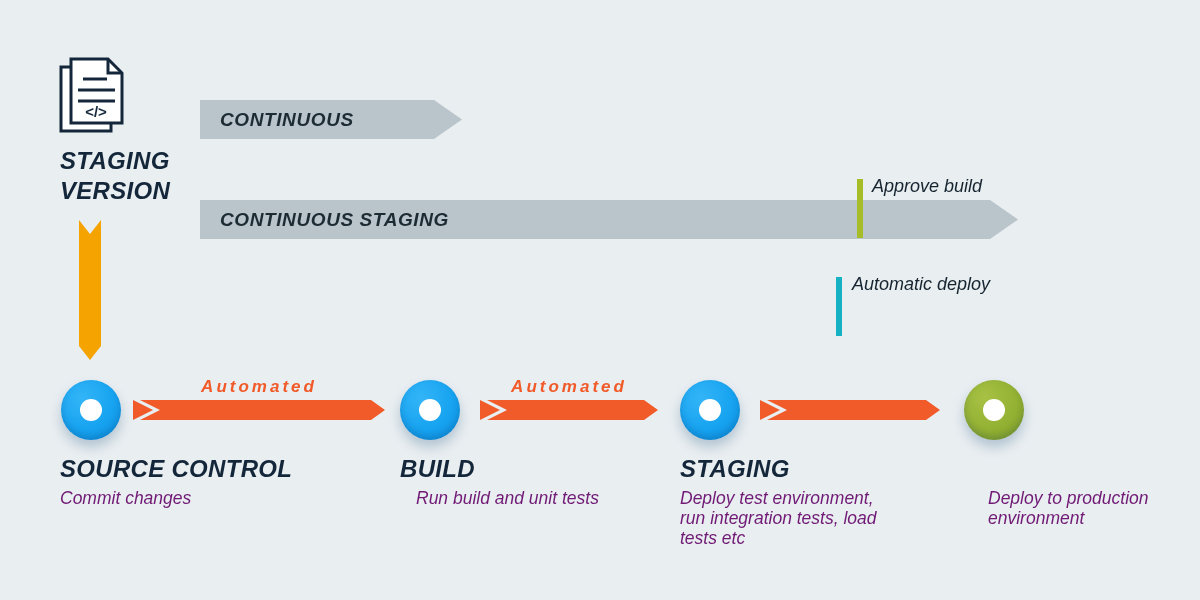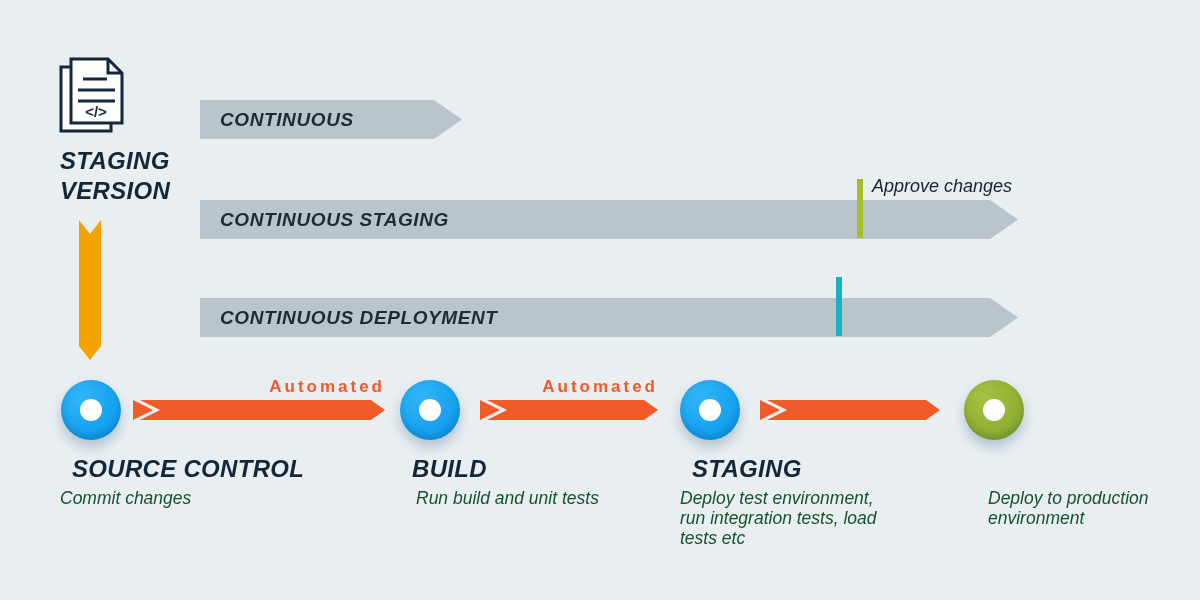--- a/index.html
+++ b/index.html
@@ -65,25 +65,25 @@
     border-radius:50%;background:#ffffff;
   }
   .node.n0{left:61px;}
   .node.n1{left:400px;}
   .node.n2{left:680px;}
   .node.n3{left:964px;}
 
   .stage-title{
     position:absolute;top:455px;
     font-size:24px;font-weight:bold;font-style:italic;
-    color:#14273a;letter-spacing:.3px;white-space:nowrap;margin-left:12px;
+    color:#14273a;letter-spacing:.3px;white-space:nowrap;
   }
   .stage-desc{
     position:absolute;top:488px;
-    font-size:17.5px;font-style:italic;color:#14532d;line-height:20px;
+    font-size:17.5px;font-style:italic;color:#701a75;line-height:20px;
   }
   .t0{left:60px;}  .d0{left:60px;width:250px;}
   .t1{left:400px;} .d1{left:416px;width:260px;}
   .t2{left:680px;} .d2{left:680px;width:212px;}
   .t3{left:960px;} .d3{left:960px;width:172px;margin-left:28px;}
 
   
   .connector{position:absolute;top:400px;height:20px;}
   .connector .chev{
     position:absolute;left:0;top:0;width:20px;height:100%;
@@ -92,22 +92,22 @@
   .connector .band{
     position:absolute;left:7px;right:0;top:0;bottom:0;
     background:#f15a29;
     clip-path:polygon(0 0,calc(100% - 14px) 0,100% 50%,calc(100% - 14px) 100%,0 100%,20px 50%);
   }
   .connector.c0{left:133px;width:252px;}
   .connector.c1{left:480px;width:178px;}
   .connector.c2{left:760px;width:180px;}
 
   .auto-label{
-    position:absolute;top:377px;text-align:right;
-    font-size:17px;font-weight:bold;
+    position:absolute;top:377px;text-align:center;
+    font-size:17px;font-weight:bold;font-style:italic;
     letter-spacing:3px;color:#f15a29;white-space:nowrap;
   }
   .auto-label.a0{left:133px;width:252px;}
   .auto-label.a1{left:480px;width:178px;}
 </style>
 </head>
 <body>
 
 <div class="canvas">
 
@@ -124,27 +124,25 @@
   </div>
   <div class="sw-title">STAGING VERSION</div>
   <div class="down-arrow"></div>
 
   <div class="bar ci">
     <span class="bar-label">CONTINUOUS INTEGRATION</span>
   </div>
   <div class="bar cd">
     <span class="bar-label">CONTINUOUS STAGING</span>
   </div>
-  <div class="bar cdep">
-    <span class="bar-label">CONTINUOUS DEPLOYMENT</span>
-  </div>
 
   <div class="tick approve"></div>
-  <div class="tick-label approve">Approve changes</div>
+  <div class="tick-label approve">Approve build</div>
   <div class="tick automatic"></div>
+  <div class="tick-label automatic">Automatic deploy</div>
 
   <div class="node blue n0">
       <div class="core"></div>
     </div>
   <div class="node blue n1">
       <div class="core"></div>
     </div>
   <div class="node blue n2">
       <div class="core"></div>
     </div>

